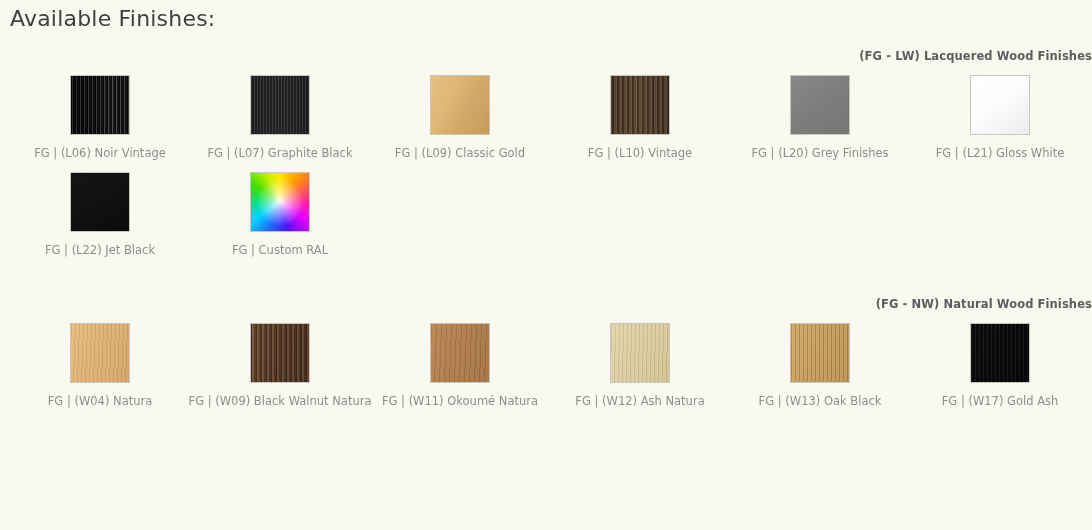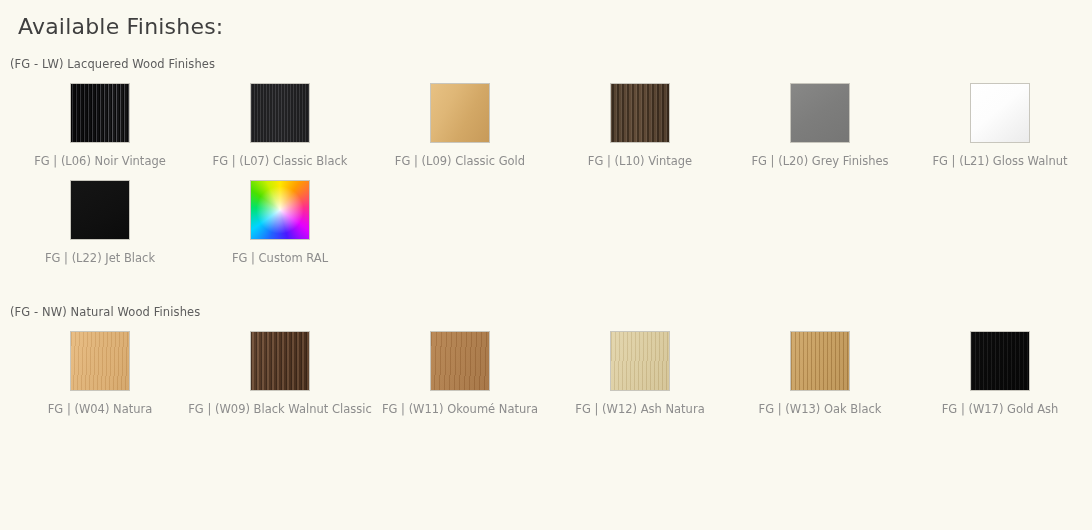--- a/index.html
+++ b/index.html
@@ -18,33 +18,34 @@
     width: 1092px;
     height: 530px;
     box-sizing: border-box;
     padding: 0 0 0 10px;
   }
   .page-title {
     font-size: 22px;
     font-weight: 400;
     color: #3f3f3f;
     letter-spacing: .2px;
-    margin: 8px;
+    margin: 0;
     padding-top: 5px;
     line-height: 28px;
   }
   .section {
     margin-top: 0;
   }
   .section-title {
     font-size: 11.5px;
-    font-weight: normal;
+    font-weight: bold;
     color: #5d5d5d;
     letter-spacing: .1px;
     line-height: 14px;
+    text-align: right;
   }
   .section-lw .section-title { margin-top: 16px; }
   .section-nw .section-title { margin-top: 28px; }
 
   .grid {
     display: grid;
     grid-template-columns: repeat(6, 180px);
     margin-top: 12px;
   }
   .swatch-cell {
@@ -179,41 +180,41 @@
     <div class="section-title">(FG - LW) Lacquered Wood Finishes</div>
     <div class="grid">
 
       <div class="swatch-cell">
         <div class="swatch-box sw-L06"></div>
         <div class="swatch-label">FG | (L06) Noir Vintage</div>
       </div>
 
       <div class="swatch-cell">
         <div class="swatch-box sw-L07"></div>
-        <div class="swatch-label">FG | (L07) Classic Black</div>
+        <div class="swatch-label">FG | (L07) Graphite Black</div>
       </div>
 
       <div class="swatch-cell">
         <div class="swatch-box sw-L09"></div>
         <div class="swatch-label">FG | (L09) Classic Gold</div>
       </div>
 
       <div class="swatch-cell">
         <div class="swatch-box sw-L10"></div>
         <div class="swatch-label">FG | (L10) Vintage</div>
       </div>
 
       <div class="swatch-cell">
         <div class="swatch-box sw-L20"></div>
         <div class="swatch-label">FG | (L20) Grey Finishes</div>
       </div>
 
       <div class="swatch-cell">
         <div class="swatch-box sw-L21"></div>
-        <div class="swatch-label">FG | (L21) Gloss Walnut</div>
+        <div class="swatch-label">FG | (L21) Gloss White</div>
       </div>
 
       <div class="swatch-cell">
         <div class="swatch-box sw-L22"></div>
         <div class="swatch-label">FG | (L22) Jet Black</div>
       </div>
 
       <div class="swatch-cell">
         <div class="swatch-box sw-RAL"></div>
         <div class="swatch-label">FG | Custom RAL</div>
@@ -227,21 +228,21 @@
     <div class="grid">
 
       <div class="swatch-cell">
         <div class="swatch-box sw-W04"></div>
         <div class="swatch-label">FG | (W04) Natura</div>
       </div>
 
 
       <div class="swatch-cell">
         <div class="swatch-box sw-W09"></div>
-        <div class="swatch-label">FG | (W09) Black Walnut Classic</div>
+        <div class="swatch-label">FG | (W09) Black Walnut Natura</div>
       </div>
 
       <div class="swatch-cell">
         <div class="swatch-box sw-W11"></div>
         <div class="swatch-label">FG | (W11) Okoumé Natura</div>
       </div>
 
       <div class="swatch-cell">
         <div class="swatch-box sw-W12"></div>
         <div class="swatch-label">FG | (W12) Ash Natura</div>

